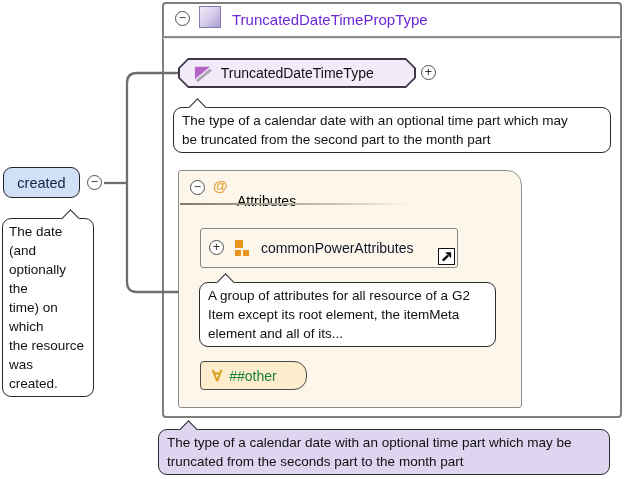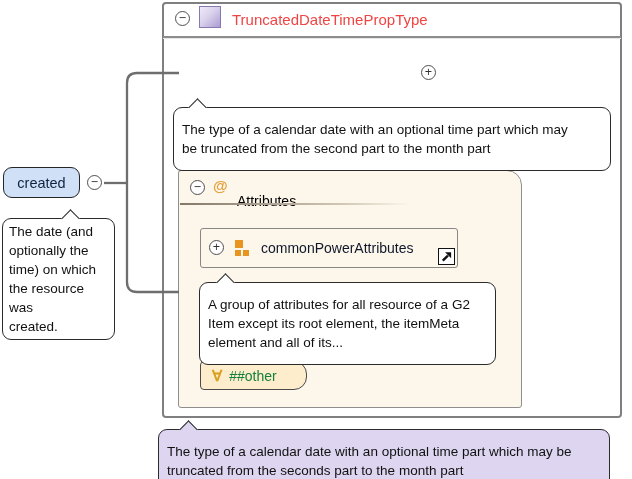--- a/index.html
+++ b/index.html
@@ -6,21 +6,21 @@
   html,body { background:#fff; }
   #canvas {
     position:relative; width:632px; height:479px; background:#ffffff;
     font-family:"Liberation Sans", sans-serif; color:#111; overflow:hidden;
   }
   
   .panel {
     position:absolute; left:162px; top:2px; width:460px; height:416px;
     background:#ffffff; border:2px solid #7f7f7f; border-radius:4px;
   }
-  .panel-title { position:absolute; left:232px; top:11px; font-size:15px; color:#ef4444; white-space:nowrap; }
+  .panel-title { position:absolute; left:232px; top:11px; font-size:15px; color:#6d28d9; white-space:nowrap; }
   .sep-main {
     position:absolute; left:163px; top:36px; width:458px; height:3px;
     background:linear-gradient(to bottom,#8d8d8d 0 55%, #e6e6e6 55% 100%);
   }
   
   .toggle {
     position:absolute; width:15px; height:15px; border-radius:50%;
     border:1.5px solid #4f4f4f; background:#fff; display:flex;
     align-items:center; justify-content:center; font-size:12.5px; line-height:1;
     color:#333; padding-bottom:1px; cursor:pointer; z-index:6;
@@ -37,21 +37,21 @@
     clip-path:polygon(10px 0, calc(100% - 10px) 0, 100% 10px, 100% calc(100% - 10px), calc(100% - 10px) 100%, 10px 100%, 0 calc(100% - 10px), 0 10px);
   }
   .octagon-inner { position:absolute; inset:1.7px; background:#f2ecfa;
     clip-path:polygon(9px 0, calc(100% - 9px) 0, 100% 9px, 100% calc(100% - 9px), calc(100% - 9px) 100%, 9px 100%, 0 calc(100% - 9px), 0 9px);
     display:flex; align-items:center; padding-left:11px;
   }
   .octagon-label { font-size:14px; margin-left:9px; color:#101010; white-space:nowrap; }
   
   .note {
     position:absolute; background:#fff; border:1.4px solid #2b2b2b; border-radius:9px;
-    font-size:13.5px; line-height:19px; padding:12px 8px; white-space:pre-line; z-index:7;
+    font-size:13.5px; line-height:19px; padding:3px 8px; white-space:pre-line; z-index:7;
   }
   .pointer {
     position:absolute; top:-8px; width:13px; height:13px; background:#fff;
     border-top:1.4px solid #2b2b2b; border-left:1.4px solid #2b2b2b;
     transform:rotate(45deg); z-index:-0;
   }
   .note-purple { background:#ded5f0; }
   
   .attr-panel {
     position:absolute; left:178px; top:170px; width:344px; height:238px;
@@ -101,20 +101,29 @@
     <path d="M104,183 H127" stroke="#6e6e6e" stroke-width="2.3" fill="none"></path>
     <path d="M179,73 H137 Q127,73 127,83 V282 Q127,292 137,292 H179" stroke="#6e6e6e" stroke-width="2.3" fill="none"></path>
   </svg>
 
   <div class="panel"></div>
   <div class="toggle" style="left:175px; top:11px;">−</div>
   <div class="ctype-icon"></div>
   <div class="panel-title">TruncatedDateTimePropType</div>
   <div class="sep-main"></div>
 
+  <div class="octagon">
+    <div class="octagon-inner">
+      <svg width="21" height="19" viewBox="0 0 22 20">
+        <polygon points="4,3 20,3 4,16" fill="#b565c8"></polygon>
+        <line x1="6" y1="18" x2="21" y2="6" stroke="#aaa4b4" stroke-width="3"></line>
+      </svg>
+      <span class="octagon-label">TruncatedDateTimeType</span>
+    </div>
+  </div>
   <div class="toggle" style="left:421px; top:65px;">+</div>
 
   <div class="note" style="left:173px; top:107px; width:438px;">The type of a calendar date with an optional time part which may
 be truncated from the second part to the month part</div>
   <div class="pointer" style="left:191px; top:101px; z-index:8;"></div>
 
   <div class="attr-panel"></div>
   <div class="toggle" style="left:190px; top:180px;">−</div>
   <div class="at-glyph">@</div>
   <div class="attr-title">Attributes</div>
@@ -144,21 +153,21 @@
   <div class="wild-box">
     <span class="forall">∀</span>
     <span class="wild-label">##other</span>
   </div>
 
   <div class="elem-box">
     <span class="elem-label">created</span>
   </div>
   <div class="toggle" style="left:87px; top:175px;">−</div>
 
-  <div class="note" style="left:2px; top:218px; width:113px; padding:3px 6px;">The date (and
+  <div class="note" style="left:2px; top:218px; width:92px; padding:3px 6px;">The date (and
 optionally the
 time) on which
 the resource was
 created.</div>
   <div class="pointer" style="left:64px; top:212px; z-index:8;"></div>
 
   <div class="note note-purple" style="left:158px; top:429px; width:452px;">The type of a calendar date with an optional time part which may be
 truncated from the seconds part to the month part</div>
   <div class="pointer" style="left:182px; top:423px; background:#ded5f0; z-index:8;"></div>
 

